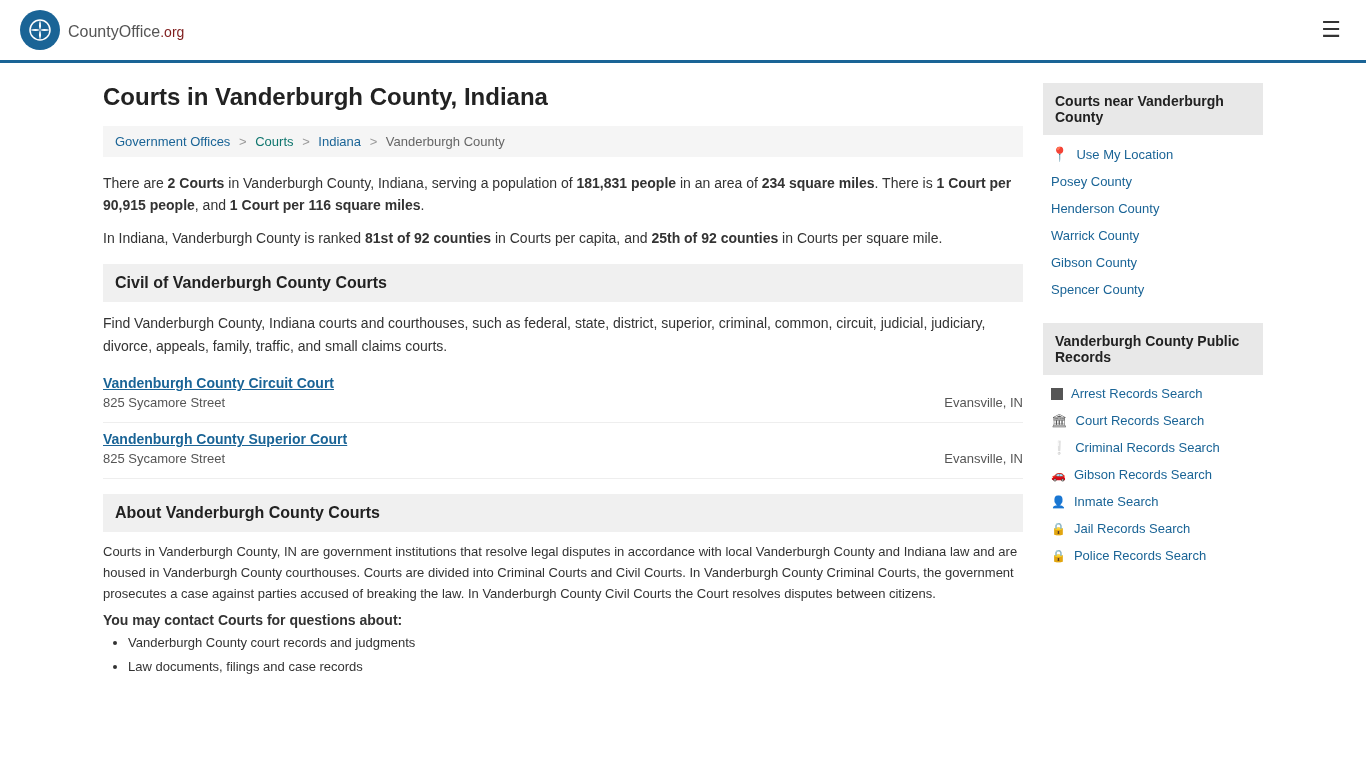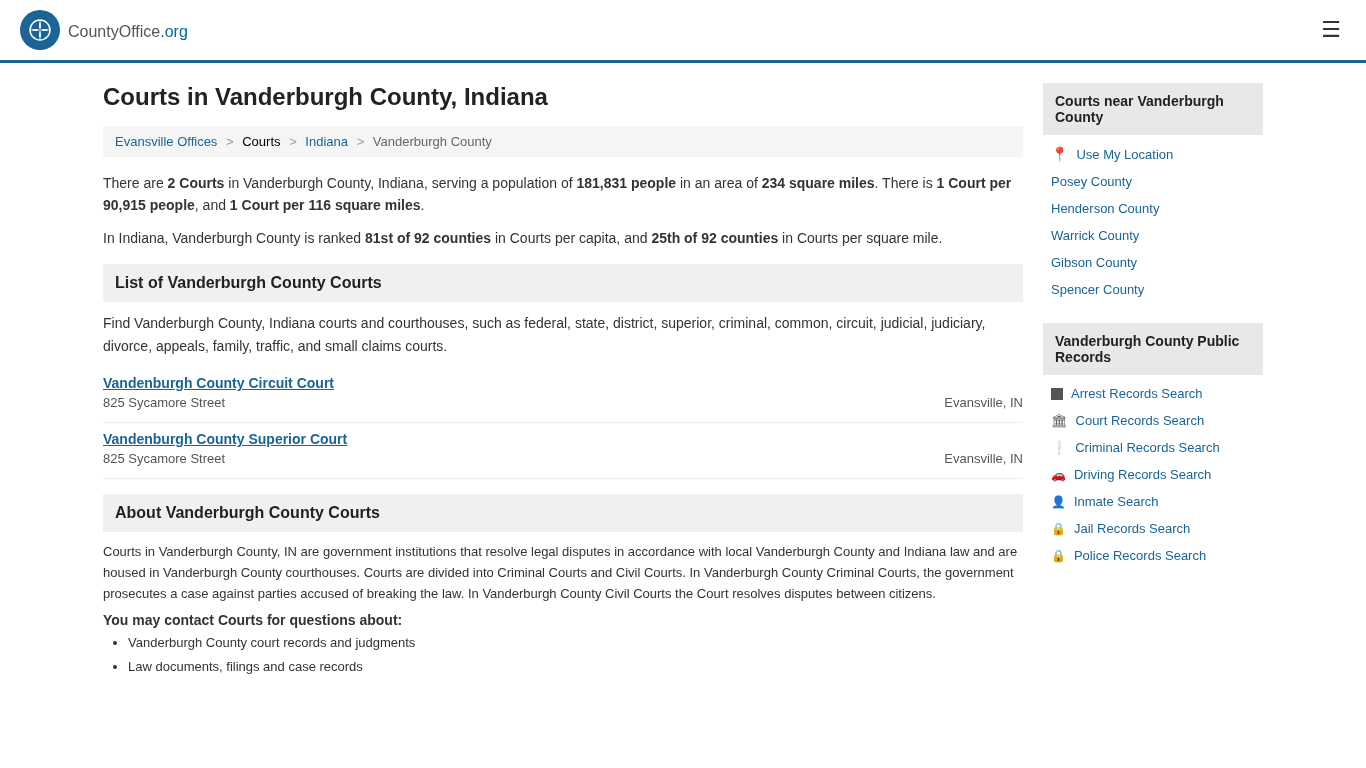--- a/index.html
+++ b/index.html
@@ -236,50 +236,50 @@
     <div id="logo-circle">
       <svg width="24" height="24" viewBox="0 0 24 24" fill="white">
         <circle cx="12" cy="12" r="10" stroke="white" stroke-width="1.5" fill="none"></circle>
         <path d="M12 2 Q14 8 12 12 Q10 8 12 2Z" fill="white"></path>
         <path d="M2 12 Q8 10 12 12 Q8 14 2 12Z" fill="white"></path>
         <path d="M22 12 Q16 14 12 12 Q16 10 22 12Z" fill="white"></path>
         <path d="M12 22 Q10 16 12 12 Q14 16 12 22Z" fill="white"></path>
       </svg>
     </div>
     <div id="logo-text">
-      <span>CountyOffice</span><span style="font-size:16px;color:#0369a1;">.org</span>
+      <span>CountyOffice</span><span style="font-size:14px;color:#7f1d1d;">.org</span>
     </div>
   </div>
   <div id="menu-icon">☰</div>
 </div>
 
 <div id="main-container">
 
   <div id="content">
 
     <h1 id="page-title">Courts in Vanderburgh County, Indiana</h1>
 
     <div id="breadcrumb">
-      <a class="breadcrumb-link" style="color: rgb(26, 100, 150); text-decoration: none;">Evansville Offices</a>
+      <a class="breadcrumb-link" style="color: rgb(26, 100, 150); text-decoration: none;">Government Offices</a>
       <span class="breadcrumb-sep">&gt;</span>
-      <a class="breadcrumb-link" style="color: #000000; text-decoration: none;">Courts</a>
+      <a class="breadcrumb-link" style="color: #0f766e; text-decoration: none;">Courts</a>
       <span class="breadcrumb-sep">&gt;</span>
       <a class="breadcrumb-link" style="color: rgb(26, 100, 150); text-decoration: none;">Indiana</a>
       <span class="breadcrumb-sep">&gt;</span>
       <span>Vanderburgh County</span>
     </div>
 
     <p class="stats-para">
       There are <b>2 Courts</b> in Vanderburgh County, Indiana, serving a population of <b>181,831 people</b> in an area of <b>234 square miles</b>. There is <b>1 Court per 90,915 people</b>, and <b>1 Court per 116 square miles</b>.
     </p>
     <p class="stats-para">
       In Indiana, Vanderburgh County is ranked <b>81st of 92 counties</b> in Courts per capita, and <b>25th of 92 counties</b> in Courts per square mile.
     </p>
 
-    <div class="section-header">List of Vanderburgh County Courts</div>
+    <div class="section-header">Civil of Vanderburgh County Courts</div>
 
     <p class="stats-para">Find Vanderburgh County, Indiana courts and courthouses, such as federal, state, district, superior, criminal, common, circuit, judicial, judiciary, divorce, appeals, family, traffic, and small claims courts.</p>
 
     <div class="court-entry">
       <div class="court-name">Vandenburgh County Circuit Court</div>
       <div class="court-address-row">
         <span>825 Sycamore Street</span>
         <span>Evansville, IN</span>
       </div>
     </div>
@@ -342,21 +342,21 @@
       <div class="sidebar-item">
         <span class="icon-bank">🏛</span>
         <a class="sidebar-link">Court Records Search</a>
       </div>
       <div class="sidebar-item">
         <span class="icon-exclaim">❕</span>
         <a class="sidebar-link">Criminal Records Search</a>
       </div>
       <div class="sidebar-item">
         <span class="icon-car">🚗</span>
-        <a class="sidebar-link">Driving Records Search</a>
+        <a class="sidebar-link">Gibson Records Search</a>
       </div>
       <div class="sidebar-item">
         <span class="icon-person">👤</span>
         <a class="sidebar-link">Inmate Search</a>
       </div>
       <div class="sidebar-item">
         <span class="icon-lock">🔒</span>
         <a class="sidebar-link">Jail Records Search</a>
       </div>
       <div class="sidebar-item">

